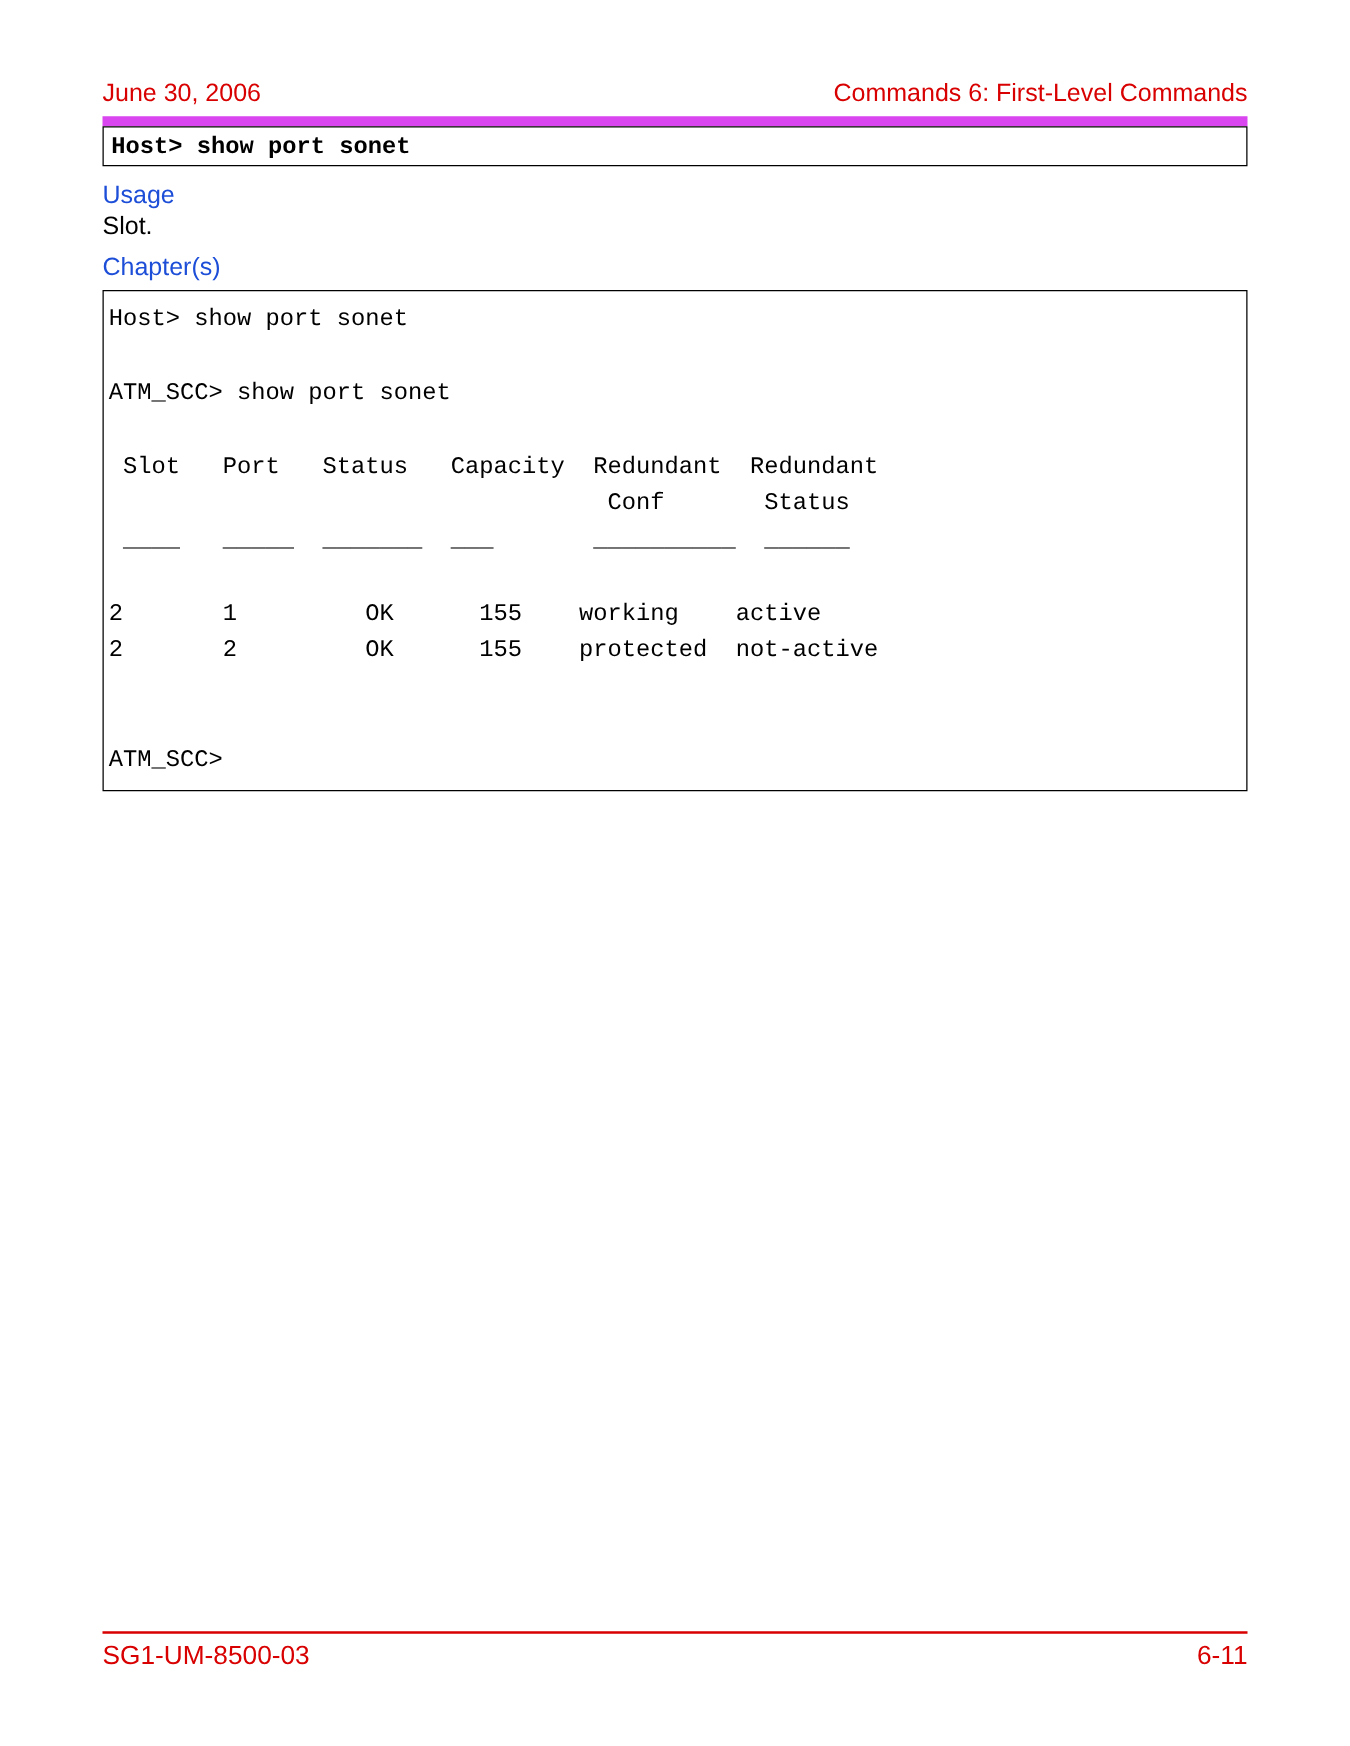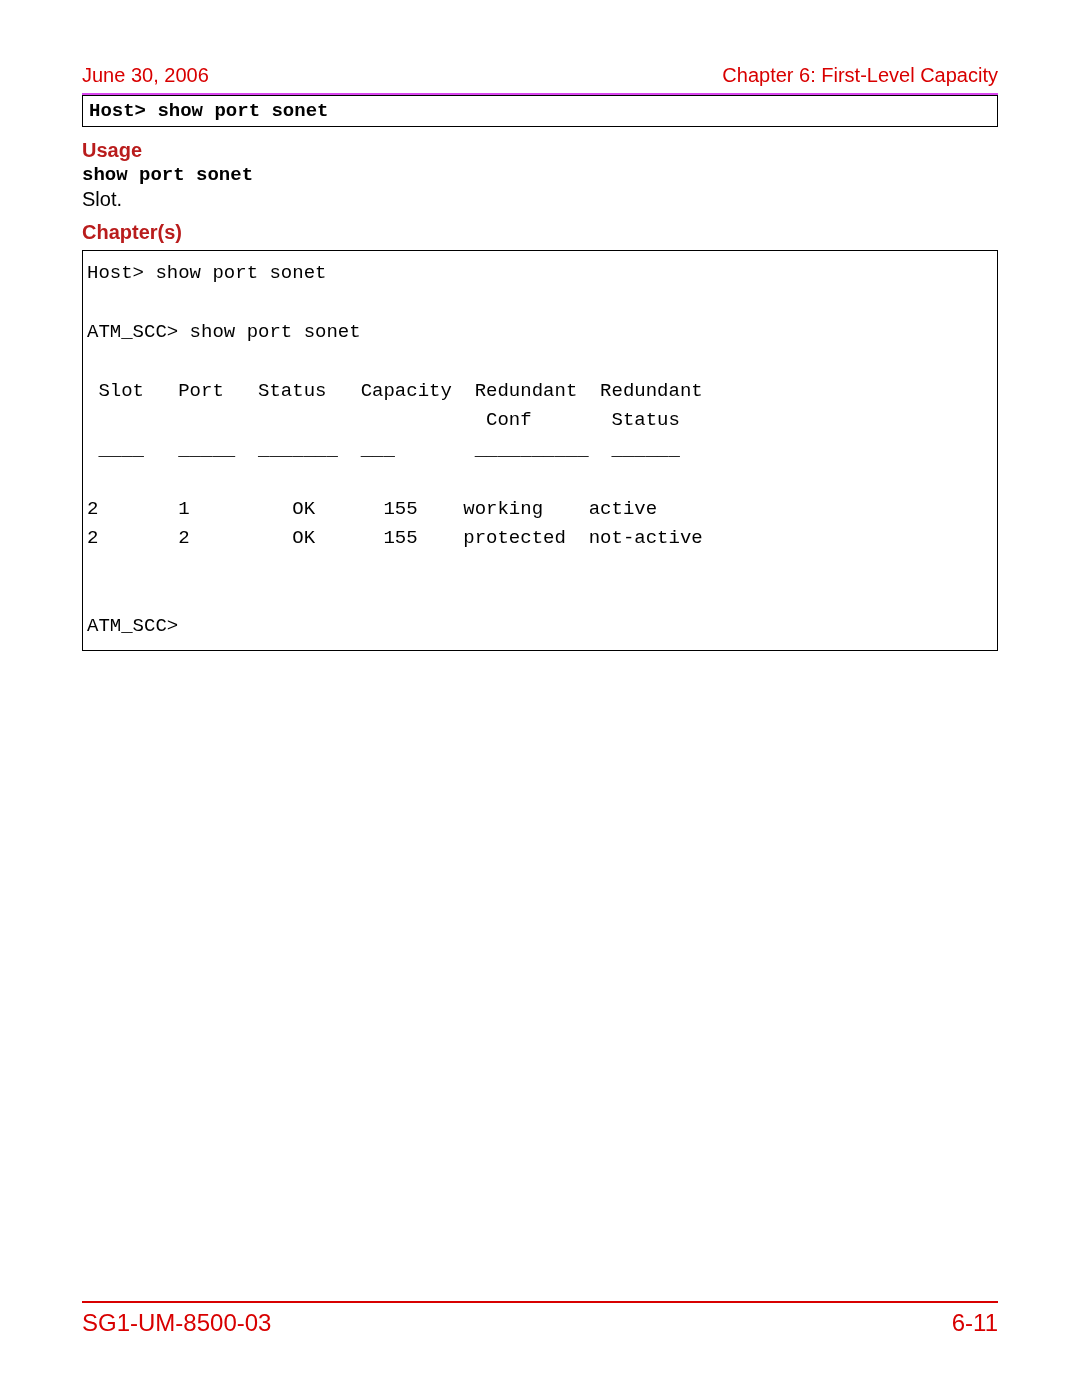--- a/index.html
+++ b/index.html
@@ -18,43 +18,42 @@
     height: 1397px;
     padding: 64px 82px 60px 82px;
   }
   .top-header {
     display: flex;
     justify-content: space-between;
     align-items: flex-end;
     color: #d80000;
     font-size: 20px;
     font-family: Arial, Helvetica, sans-serif;
-    border-bottom: 2px solid #d946ef;
+    border-bottom: 8px solid #d946ef;
     padding-bottom: 6px;
   }
   .section-title {
     color: #d80000;
     font-weight: bold;
     font-size: 21px;
     margin-top: 58px;
     margin-bottom: 6px;
   }
   .command-box {
     border: 1px solid #000;
     padding: 4px 6px;
     font-family: "Courier New", Courier, monospace;
     font-weight: bold;
     font-size: 19px;
     margin-bottom: 12px;
   }
   .sub-heading {
-    color: #b91c1c;
+    color: #1d4ed8;
     font-size: 20px;
     margin-top: 10px;
-    font-weight: bold;
   }
   .usage-code {
     font-family: "Courier New", Courier, monospace;
     font-weight: bold;
     font-size: 19px;
     margin-top: 2px;
   }
   .body-text {
     font-size: 20px;
     margin-top: 2px;
@@ -71,38 +70,37 @@
   .footer {
     position: absolute;
     left: 82px;
     right: 82px;
     bottom: 60px;
     border-top: 2px solid #d80000;
     padding-top: 6px;
     display: flex;
     justify-content: space-between;
     color: #d80000;
-    font-size: 24px;
+    font-size: 21px;
   }
 </style>
 </head>
 <body>
 
 <div class="page">
 
   <div class="top-header">
     <span>June 30, 2006</span>
-    <span>Chapter 6: First-Level Capacity</span>
+    <span>Commands 6: First-Level Commands</span>
   </div>
 
 
   <div class="command-box">Host&gt; show port sonet</div>
 
   <div class="sub-heading">Usage</div>
-  <div class="usage-code">show port sonet</div>
 
   <div class="body-text">Slot.</div>
 
   <div class="sub-heading">Chapter(s)</div>
   <div class="example-box">Host&gt; show port sonet
 
 ATM_SCC&gt; show port sonet
 
  Slot   Port   Status   Capacity  Redundant  Redundant
                                    Conf       Status

